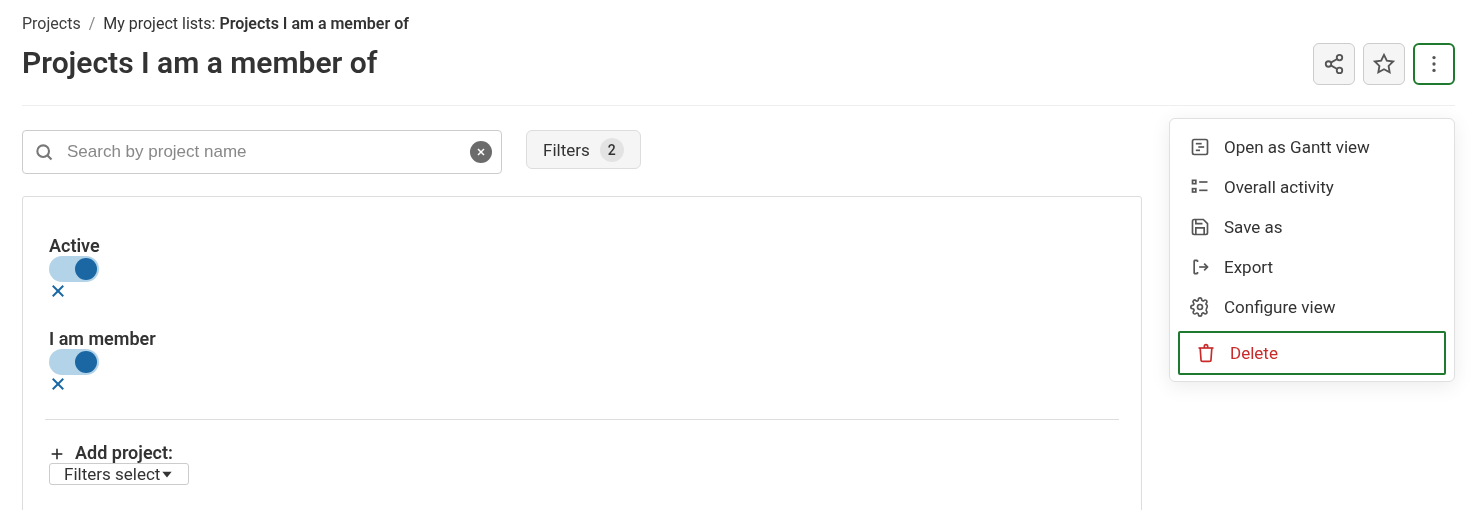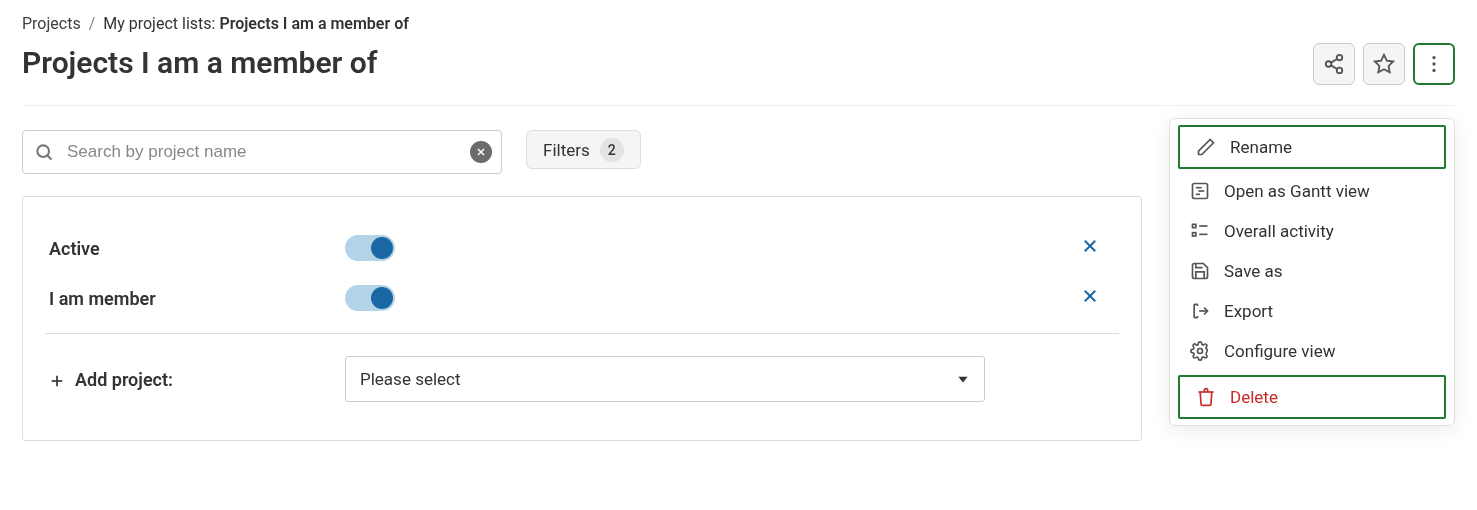--- a/index.html
+++ b/index.html
@@ -146,22 +146,23 @@
       font-weight: 500;
     }
     .filter-panel {
       border: 1px solid #ddd;
       border-radius: 3px;
       padding: 26px 22px;
       width: 1120px;
     }
     .filter-row {
       display: flex;
-      align-items: center;
+      align-items: flex-start;
       padding: 12px 4px;
+      flex-direction: column;
     }
     .filter-row .label {
       width: 296px;
       font-size: 18px;
       font-weight: 600;
       color: #333;
     }
     .filter-row .label .plus-ico {
       margin-right: 10px;
       vertical-align: middle;
@@ -345,35 +346,29 @@
   </div>
   <hr class="divider">
   <div class="filter-row">
     <div class="label">
       <svg class="plus-ico" width="16" height="16" viewBox="0 0 24 24" stroke="currentColor" stroke-width="2.5">
         <line x1="12" y1="4" x2="12" y2="20"></line>
           <line x1="4" y1="12" x2="20" y2="12"></line>
       </svg><span>Add project:</span>
     </div>
     <div class="select-box">
-      <span>Please select</span>
+      <span>Filters select</span>
       <svg class="chev" width="14" height="14" viewBox="0 0 24 24" fill="currentColor">
         <polygon points="4,8 20,8 12,18"></polygon>
       </svg>
     </div>
   </div>
 </div>
 
 <div class="menu">
-  <div class="menu-item highlight">
-    <svg viewBox="0 0 24 24" fill="none" stroke="currentColor" stroke-width="2">
-      <path d="M17 3l4 4L7 21H3v-4L17 3z"></path>
-    </svg>
-    <span>Rename</span>
-  </div>
   <div class="menu-item">
     <svg viewBox="0 0 24 24" fill="none" stroke="currentColor" stroke-width="2">
       <rect x="3" y="3" width="18" height="18" rx="2"></rect>
         <line x1="7" y1="8" x2="14" y2="8"></line>
         <line x1="10" y1="12" x2="17" y2="12"></line>
         <line x1="7" y1="16" x2="12" y2="16"></line>
     </svg>
     <span>Open as Gantt view</span>
   </div>
   <div class="menu-item">

